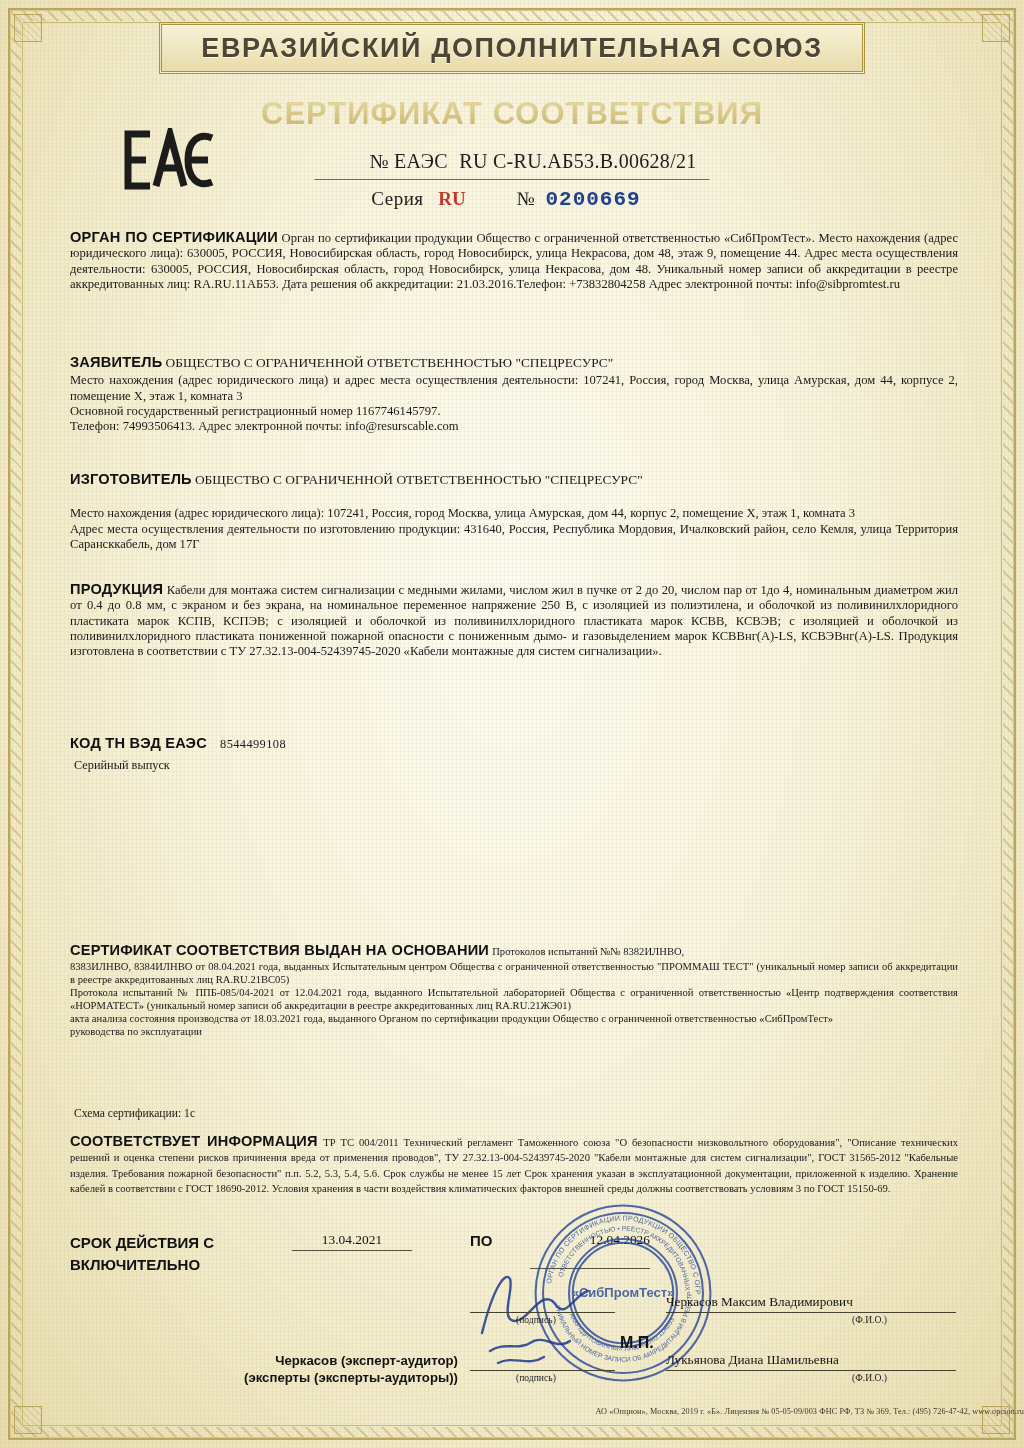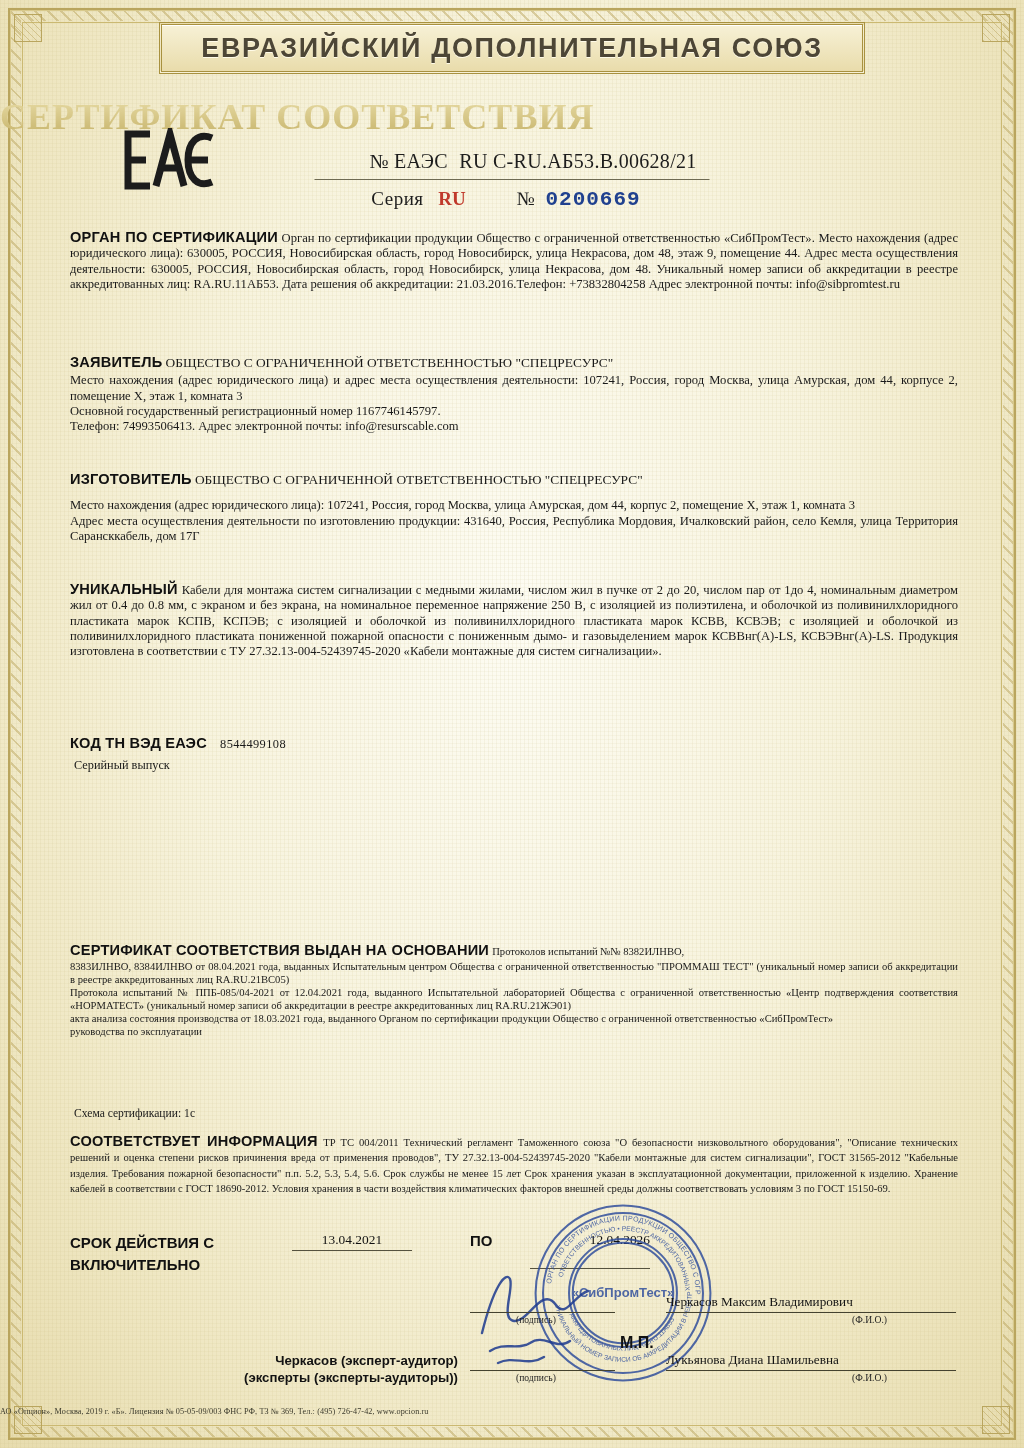--- a/index.html
+++ b/index.html
@@ -81,24 +81,24 @@
     color: #4d4636;
     text-shadow: 0 1px 0 #fffbe8;
     white-space: nowrap;
   }
 
   
   .title {
     position: absolute;
     left: 0; right: 0;
     top: 96px;
-    text-align: left;
-    font-family: Liberation Serif, serif;
-    font-weight: bold;
-    font-size: 36px;
+    text-align: center;
+    font-family: Liberation Sans, sans-serif;
+    font-weight: bold;
+    font-size: 31px;
     letter-spacing: 1px;
     color: #cfc07e;
     text-shadow:
       1px 1px 0 #b8a75f,
       0 0 1px #a89553;
   }
   .title span.inner {
     background: linear-gradient(#e8dca6, #c6b36a);
     -webkit-background-clip: text;
     color: transparent;
@@ -294,21 +294,21 @@
     width: 190px;
     height: 120px;
     opacity: 0.85;
   }
 
   
   .footer {
     position: absolute;
     left: 0; right: 0;
     bottom: 32px;
-    text-align: left;
+    text-align: right;
     font-size: 8.2px;
     color: #3b3a2c;
     letter-spacing: 0.1px;
   }
 </style>
 </head>
 <body>
 
 <div class="page">
 
@@ -363,26 +363,26 @@
     <span class="hdr">ЗАЯВИТЕЛЬ</span>
     <span style="font-size:13.4px">ОБЩЕСТВО С ОГРАНИЧЕННОЙ ОТВЕТСТВЕННОСТЬЮ "СПЕЦРЕСУРС"</span>
     <div style="white-space:pre-line; margin-top:2px;">Место нахождения (адрес юридического лица) и адрес места осуществления деятельности: 107241, Россия, город Москва, улица Амурская, дом 44, корпусе 2, помещение X, этаж 1, комната 3
 Основной государственный регистрационный номер 1167746145797.
 Телефон: 74993506413. Адрес электронной почты: info@resurscable.com</div>
   </div>
 
   <div class="section" style="top:472px;">
     <span class="hdr">ИЗГОТОВИТЕЛЬ</span>
     <span style="font-size:13.4px">ОБЩЕСТВО С ОГРАНИЧЕННОЙ ОТВЕТСТВЕННОСТЬЮ "СПЕЦРЕСУРС"</span>
-    <div style="white-space:pre-line; margin-top:10px;">Место нахождения (адрес юридического лица): 107241, Россия, город Москва, улица Амурская, дом 44, корпус 2, помещение X, этаж 1, комната 3
+    <div style="white-space:pre-line; margin-top:18px;">Место нахождения (адрес юридического лица): 107241, Россия, город Москва, улица Амурская, дом 44, корпус 2, помещение X, этаж 1, комната 3
 Адрес места осуществления деятельности по изготовлению продукции: 431640, Россия, Республика Мордовия, Ичалковский район, село Кемля, улица Территория Сарансккабель, дом 17Г</div>
   </div>
 
   <div class="section" style="top:582px;">
-    <span class="hdr">УНИКАЛЬНЫЙ</span>
+    <span class="hdr">ПРОДУКЦИЯ</span>
     <span class="body-txt">Кабели для монтажа систем сигнализации с медными жилами, числом жил в пучке от 2 до 20, числом пар от 1до 4, номинальным диаметром жил от 0.4 до 0.8 мм, с экраном и без экрана, на номинальное переменное напряжение 250 В, с изоляцией из полиэтилена, и оболочкой из поливинилхлоридного пластиката марок КСПВ, КСПЭВ; с изоляцией и оболочкой из поливинилхлоридного пластиката марок КСВВ, КСВЭВ; с изоляцией и оболочкой из поливинилхлоридного пластиката пониженной пожарной опасности с пониженным дымо- и газовыделением марок КСВВнг(А)-LS, КСВЭВнг(А)-LS. Продукция изготовлена в соответствии с ТУ 27.32.13-004-52439745-2020 «Кабели монтажные для систем сигнализации».</span>
   </div>
 
   <div class="plain-line" style="top:710px;margin-top:48px;">Серийный выпуск</div>
 
   <div class="section" style="top:736px;">
     <span class="hdr">КОД ТН ВЭД ЕАЭС</span>
     <span class="mono-val" style="padding-left:10px">8544499108</span>
   </div>
 

